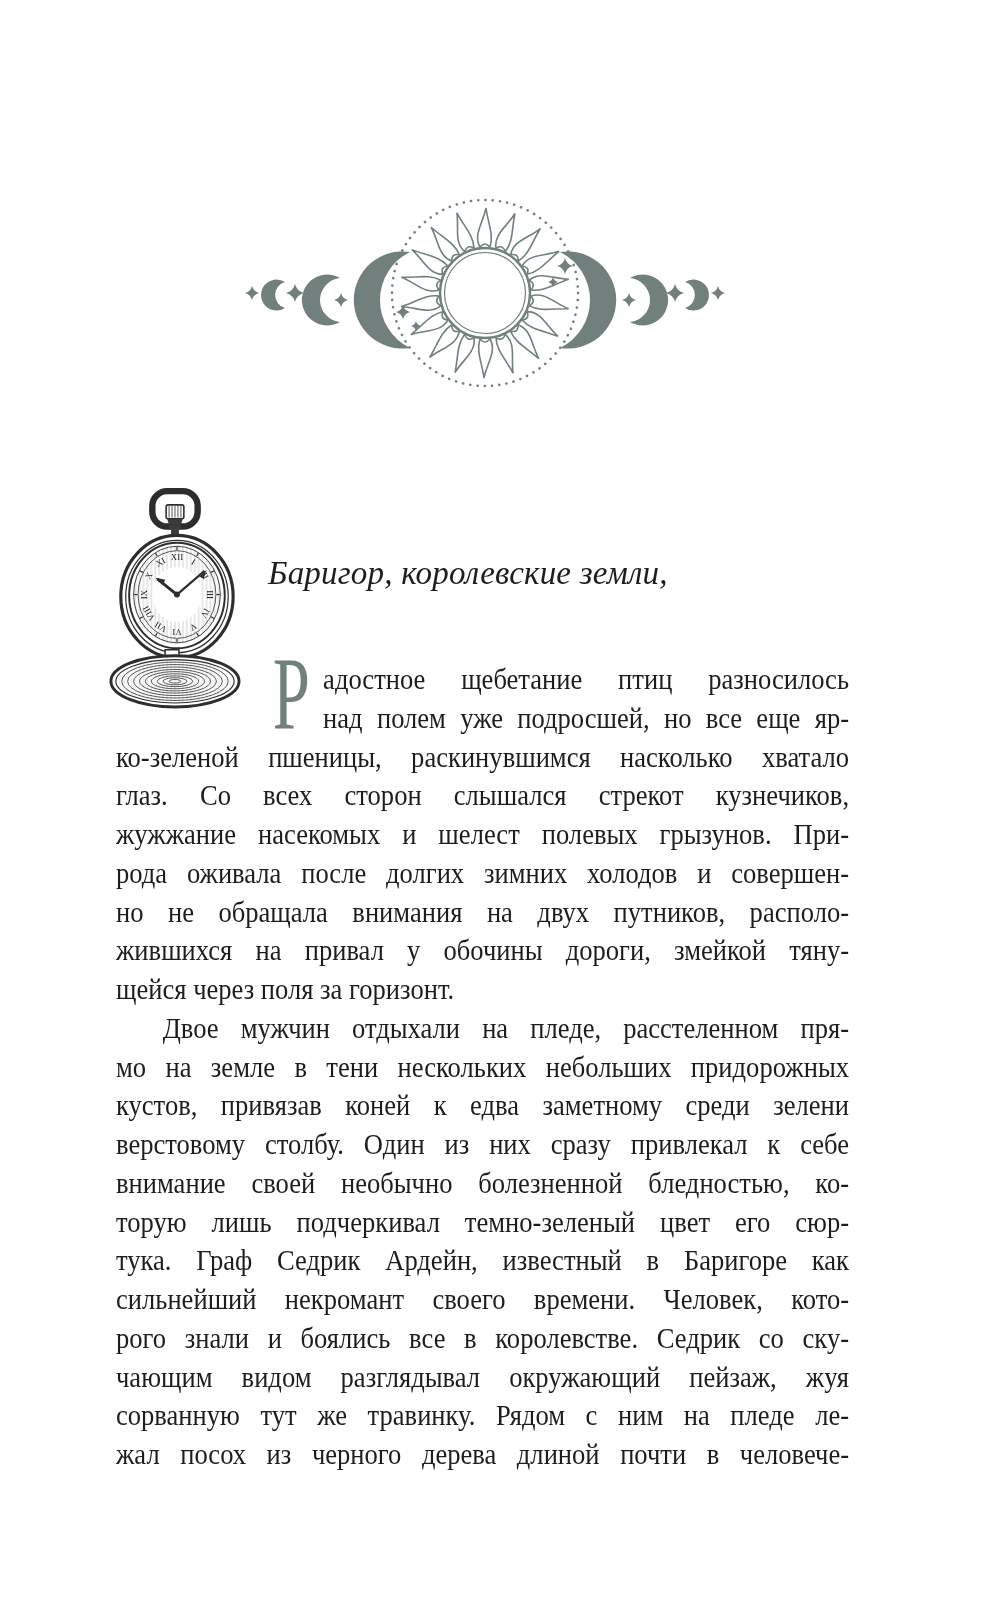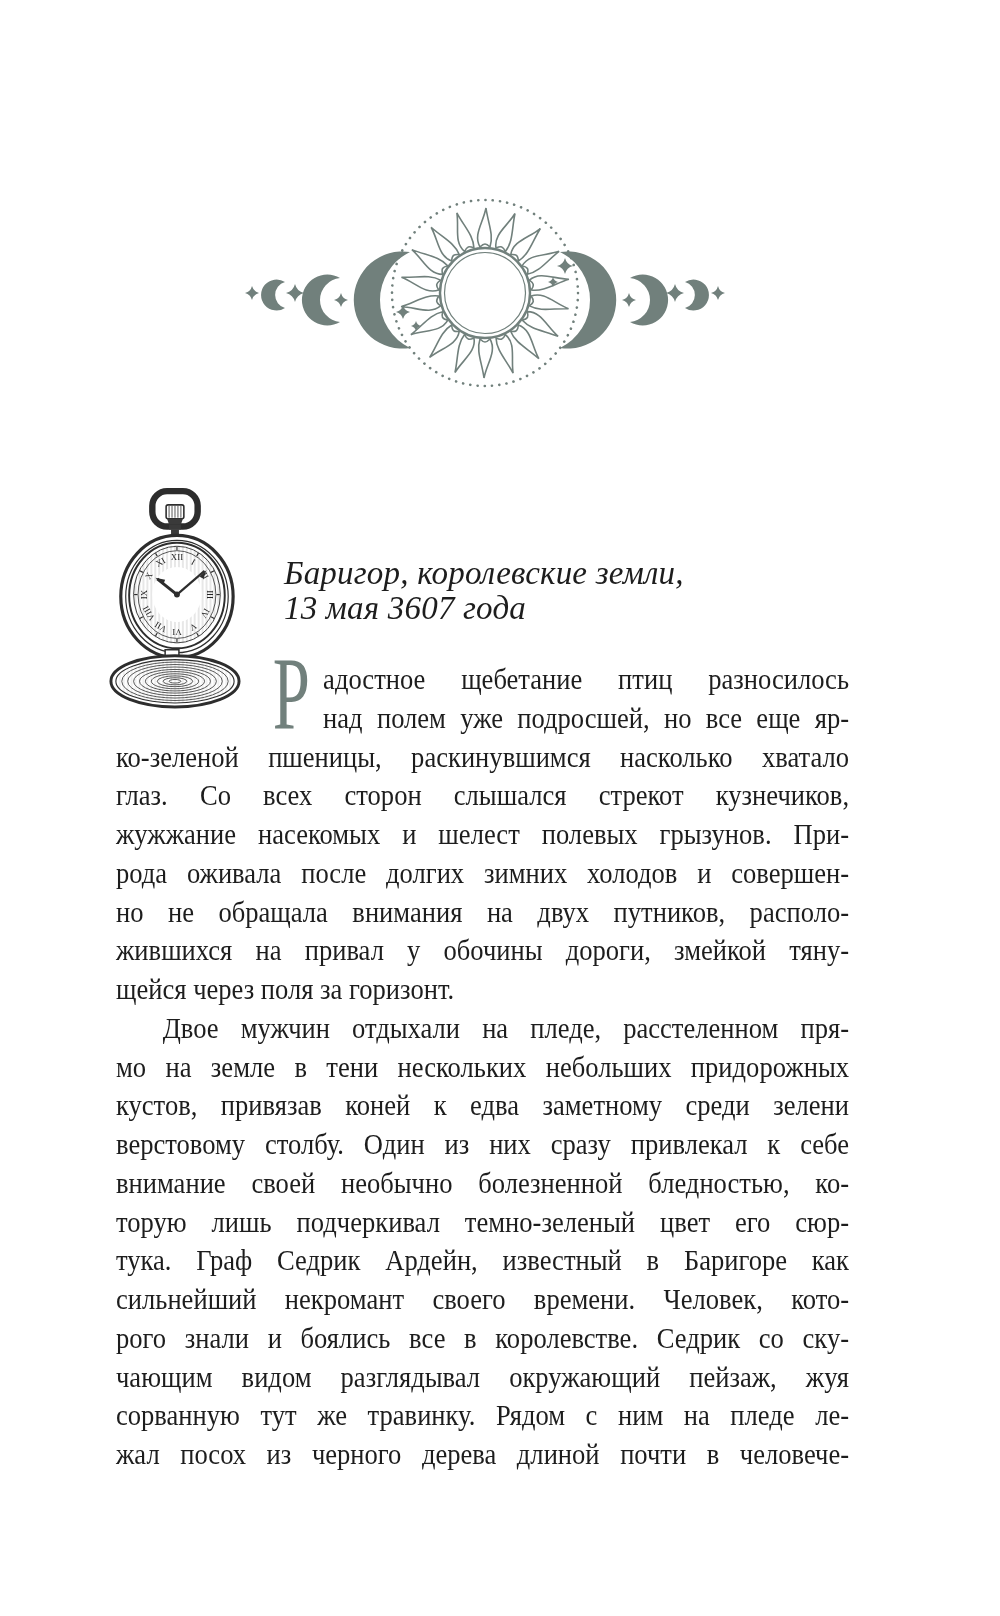--- a/index.html
+++ b/index.html
@@ -4,21 +4,21 @@
 <style>
   html,body { margin:0; padding:0; background:#ffffff; }
   .page {
     position:relative; width:1000px; height:1616px; overflow:hidden;
     background:var(--background,#ffffff);
     color:var(--text,#1d1d1d);
     font-family:"Liberation Serif","DejaVu Serif",serif;
   }
   .ornament { position:absolute; left:240px; top:190px; width:490px; height:206px; color:var(--accent,#71807c); }
   .watch { position:absolute; left:106px; top:486px; width:136px; height:225px; }
-  .dateline { position:absolute; left:284px; top:556px; font-style:italic; font-size:33px; line-height:35px; letter-spacing:0.2px; }
+  .dateline { position:absolute; left:268px; top:556px; font-style:italic; font-size:33px; line-height:35px; letter-spacing:0.2px; }
   .body-col {
     position:absolute; left:116px; top:660px; width:800px;
     font-size:29px; line-height:38.75px;
     transform:scaleX(0.9163); transform-origin:0 0;
   }
   .line { text-align:justify; text-align-last:left; min-height:38.75px; }
   .just .line, .line.just { text-align-last:justify; }
   .dc-row { display:flex; height:77.5px; margin-left:171px; }
   .dropcap {
     flex:0 0 55px; width:55px; font-size:104px; line-height:77.5px;
@@ -157,21 +157,20 @@
           <ellipse cx="70" cy="198" rx="24" ry="7.6"></ellipse>
         <ellipse cx="70" cy="198" rx="18" ry="5.5"></ellipse>
           <ellipse cx="70" cy="198" rx="12" ry="3.6"></ellipse>
         <ellipse cx="70" cy="198" rx="6" ry="1.8"></ellipse>
       </g>
     </g>
   </svg>
 
   <div class="dateline">
     <div>Баригор, королевские земли,</div>
-    <div>13 мая 3607 года</div>
   </div>
 
   <div class="body-col">
     <div class="dc-row">
       <span class="dropcap">Р</span>
       <div class="dc-lines">
           <div class="line just">адостное щебетание птиц разносилось</div>
           <div class="line just">над полем уже подросшей, но все еще яр-</div>
         </div>
     </div>

